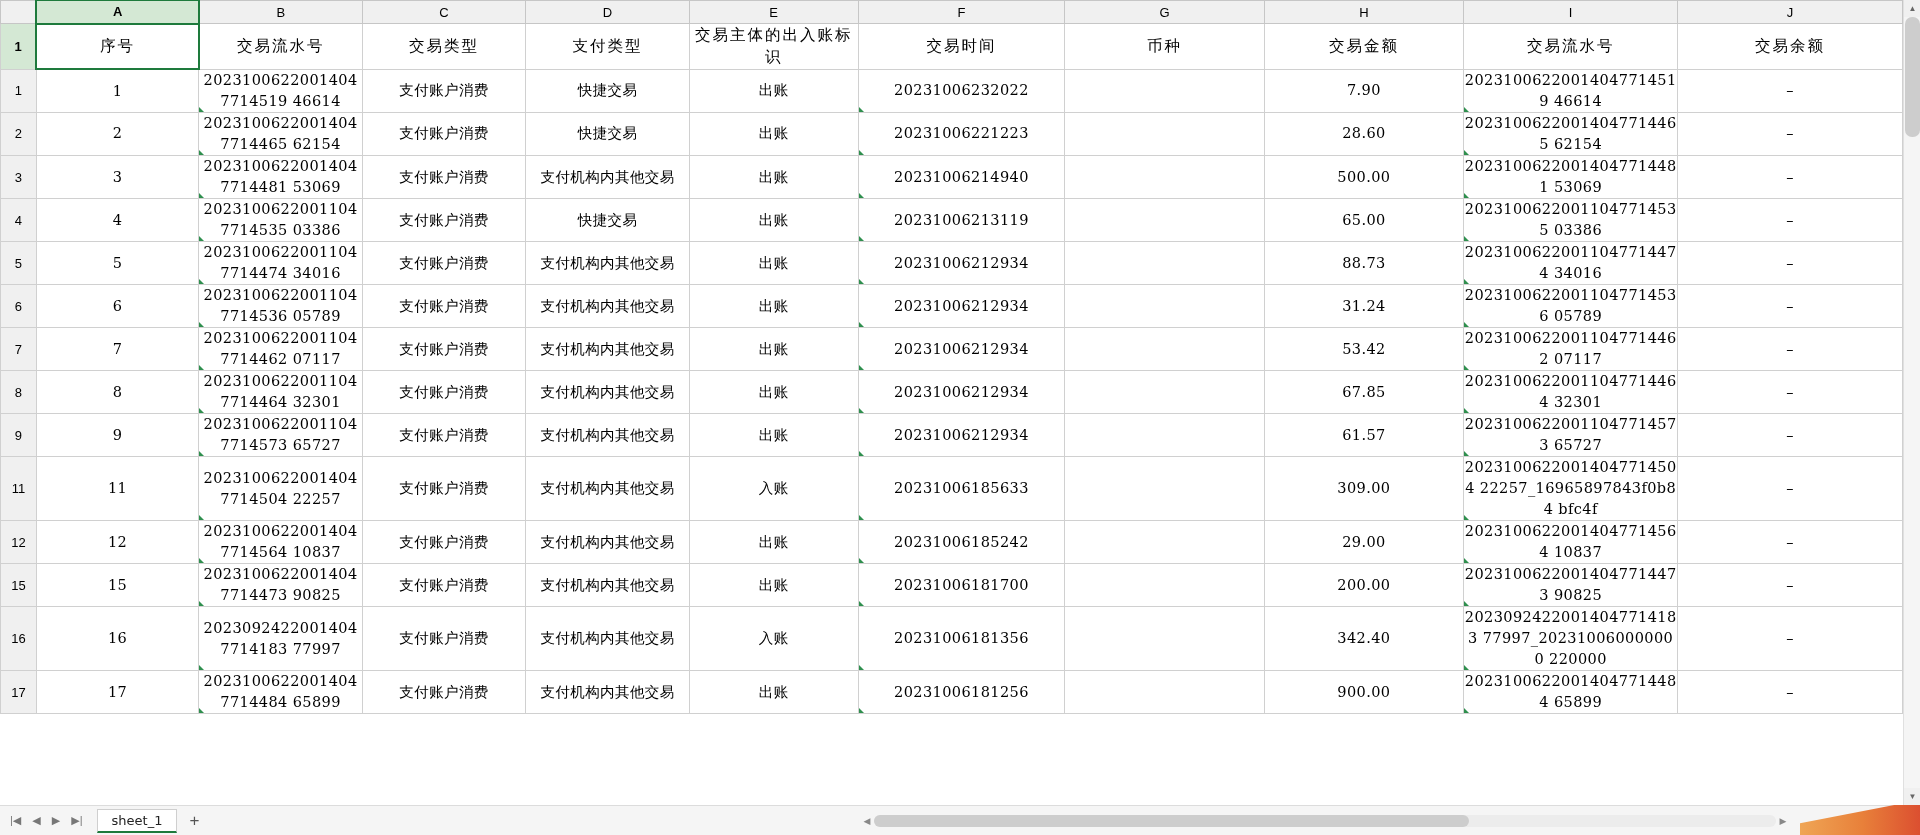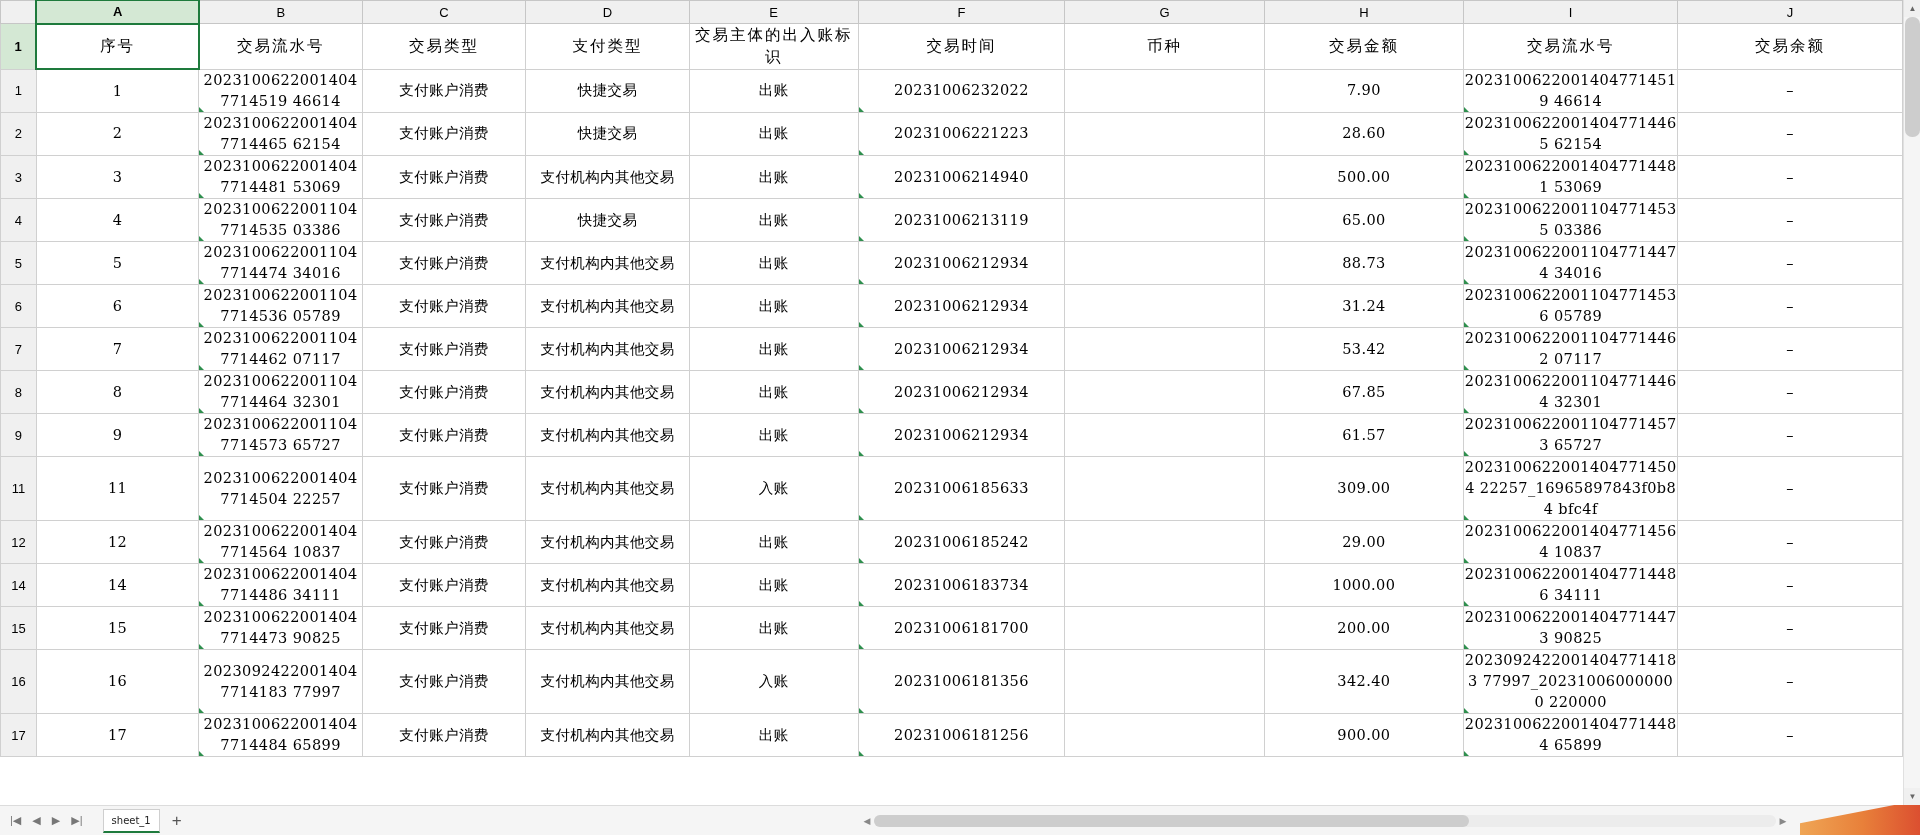--- a/index.html
+++ b/index.html
@@ -166,28 +166,28 @@
   .navbtns {
     display: flex;
     align-items: center;
     padding-left: 10px;
     gap: 11px;
     color: #777;
     font-size: 11px;
   }
   .navbtns span { cursor: default; }
   .sheettab {
-    margin-left: 20px;
+    margin-left: 14px;
     background: #ffffff;
     border: 1px solid #cfcfcf;
     border-bottom: 2px solid #1e7a3c;
     height: 24px;
-    padding: 0 8px;
+    padding: 0 14px;
     display: flex; align-items: center;
-    font-size: 10px;
+    font-size: 13px;
     color: #222;
     font-family: "DejaVu Sans", sans-serif;
   }
   .addsheet {
     margin-left: 12px;
     font-size: 17px;
     color: #555;
   }
   
   .hscroll {
@@ -416,33 +416,20 @@
             <td class="cell ">支付账户消费</td>
             <td class="cell ">支付机构内其他交易</td>
             <td class="cell ">出账</td>
             <td class="cell num cornermark">20231006185242</td>
             <td class="cell "></td>
             <td class="cell num">29.00</td>
             <td class="cell cornermark">20231006220014047714564 10837</td>
             <td class="cell ">–</td>
           </tr>
           <tr>
-            <td class="rowhdr">14</td>
-            <td class="cell num">14</td>
-            <td class="cell cornermark">20231006220014047714486 34111</td>
-            <td class="cell ">支付账户消费</td>
-            <td class="cell ">支付机构内其他交易</td>
-            <td class="cell ">出账</td>
-            <td class="cell num cornermark">20231006183734</td>
-            <td class="cell "></td>
-            <td class="cell num">1000.00</td>
-            <td class="cell cornermark">20231006220014047714486 34111</td>
-            <td class="cell ">–</td>
-          </tr>
-          <tr>
             <td class="rowhdr">15</td>
             <td class="cell num">15</td>
             <td class="cell cornermark">20231006220014047714473 90825</td>
             <td class="cell ">支付账户消费</td>
             <td class="cell ">支付机构内其他交易</td>
             <td class="cell ">出账</td>
             <td class="cell num cornermark">20231006181700</td>
             <td class="cell "></td>
             <td class="cell num">200.00</td>
             <td class="cell cornermark">20231006220014047714473 90825</td>

